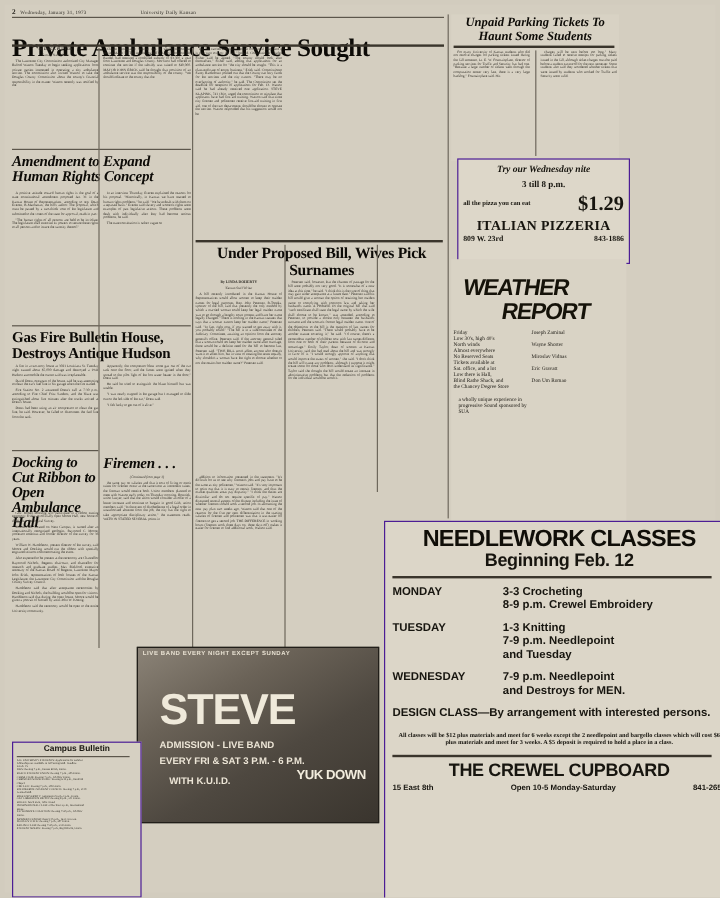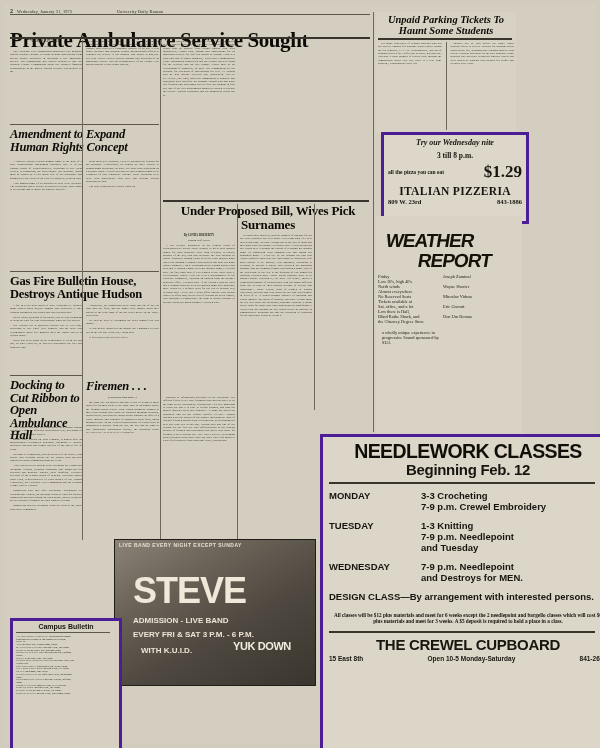--- a/index.html
+++ b/index.html
@@ -10,21 +10,21 @@
   .masthead .pg{font-weight:bold;font-size:6px;}
   .headline-main{position:absolute;left:6px;top:12px;width:360px;font-family:"Liberation Serif",serif;font-weight:bold;font-size:21px;line-height:21px;letter-spacing:-.4px;color:#0d0b07;}
   .vrule{position:absolute;background:#6e685c;width:1px;}
   .col{position:absolute;font-size:2.9px;line-height:3.35px;text-align:justify;color:#2e2b24;}
   .col p{margin:0 0 1.6px 0;text-indent:3px;}
   .byline{font-weight:bold;text-align:center;text-indent:0 !important;font-size:3.1px;margin-bottom:.5px;}
   .byline2{text-align:center;text-indent:0 !important;font-size:2.8px;margin-bottom:1.5px;}
   h2.sub{font-family:"Liberation Serif",serif;font-weight:bold;font-size:12.5px;line-height:12.5px;margin:0;letter-spacing:-.2px;color:#0d0b07;}
   h2.sub.ital{font-style:italic;}
   
-  .ad{position:absolute;background:#d8d2c4;border:3px solid #4c1d95;overflow:hidden;}
+  .ad{position:absolute;background:#d8d2c4;border:1px solid #4c1d95;overflow:hidden;}
   .center{text-align:center;}
   .ital{font-style:italic;}
   .tiny2{font-size:2.3px;line-height:2.7px;}
   
   #ad-parking .hl{font-family:"Liberation Serif",serif;font-style:italic;font-weight:bold;font-size:10.5px;line-height:11px;text-align:center;color:#0d0b07;}
   
   #ad-pizza{background:#ddd7c9;}
   #ad-pizza .t1{font-size:8px;font-weight:bold;text-align:center;font-style:italic;}
   #ad-pizza .t2{font-size:15px;font-weight:bold;text-align:center;letter-spacing:-.3px;}
   #ad-pizza .t3{font-size:7.5px;font-weight:bold;text-align:center;}
@@ -205,21 +205,21 @@
 
     <div class="ad" id="ad-needle" style="left:316px;top:430px;width:278px;height:310px;padding:4px 6px;">
       <div class="nh">NEEDLEWORK CLASSES</div>
       <div class="nh2" style="margin-top:1px;">Beginning Feb. 12</div>
       <div class="hdrule" style="position:relative;width:266px;margin:4px 0 6px 0;"></div>
 
       <div style="display:flex;margin-bottom:8px;">
         <div class="day" style="width:92px;">MONDAY</div>
         <div>
           <div class="cls">3-3 Crocheting</div>
-          <div class="cls">7-9 p.m. Crewel Embroidery</div>
+          <div class="cls">8-9 p.m. Crewel Embroidery</div>
         </div>
       </div>
 
       <div style="display:flex;margin-bottom:8px;">
         <div class="day" style="width:92px;">TUESDAY</div>
         <div>
           <div class="cls">1-3 Knitting</div>
           <div class="cls">7-9 p.m. Needlepoint</div>
           <div class="cls">and Tuesday</div>
         </div>
@@ -246,21 +246,21 @@
       </div>
     </div>
 
     <div class="ad" id="ad-free" style="left:110px;top:535px;width:200px;height:145px;border:1px solid #211e19;">
       <div class="photo" style="left:0;top:0;width:200px;height:145px;"></div>
       <div style="position:absolute;left:4px;top:2px;font-family:'Liberation Sans',sans-serif;font-weight:bold;font-size:5px;color:#e8e1d2;letter-spacing:.5px;">LIVE BAND EVERY NIGHT EXCEPT SUNDAY</div>
       <div class="freeword" style="position:absolute;left:18px;top:34px;font-size:36px;line-height:34px;">STEVE</div>
       <div style="position:absolute;left:18px;top:76px;font-family:'Liberation Sans',sans-serif;font-weight:bold;font-size:8px;color:#ece5d6;">ADMISSION - LIVE BAND</div>
       <div style="position:absolute;left:18px;top:90px;font-family:'Liberation Sans',sans-serif;font-weight:bold;font-size:8px;color:#ece5d6;">EVERY FRI &amp; SAT 3 P.M. - 6 P.M.</div>
       <div style="position:absolute;left:26px;top:106px;font-family:'Liberation Sans',sans-serif;font-weight:bold;font-size:8px;color:#ece5d6;">WITH K.U.I.D.</div>
-      <div style="position:absolute;left:118px;top:100px;font-family:'Liberation Sans',sans-serif;font-weight:bold;font-size:11px;color:#f2ecdd;letter-spacing:-.4px;">YUK DOWN</div>
+      <div style="position:absolute;left:132px;top:100px;font-family:'Liberation Sans',sans-serif;font-weight:bold;font-size:11px;color:#f2ecdd;letter-spacing:-.4px;">YUK DOWN</div>
     </div>
 
     <div class="ad" id="ad-bulletin" style="left:6px;top:614px;width:100px;height:124px;padding:2px 3px;">
       <div class="bh">Campus Bulletin</div>
       <div class="thinrule" style="position:relative;width:94px;margin:2px 0 2px 0;"></div>
       <div class="tiny2">
         <div>ALL UNIVERSITY STUDENTS: Applications for summer</div>
         <div>fellowships are available in 120 Strong Hall. Deadline</div>
         <div>is Feb. 15.</div>
         <div>AWS: meeting 7 p.m., Kansas Room, Union.</div>

